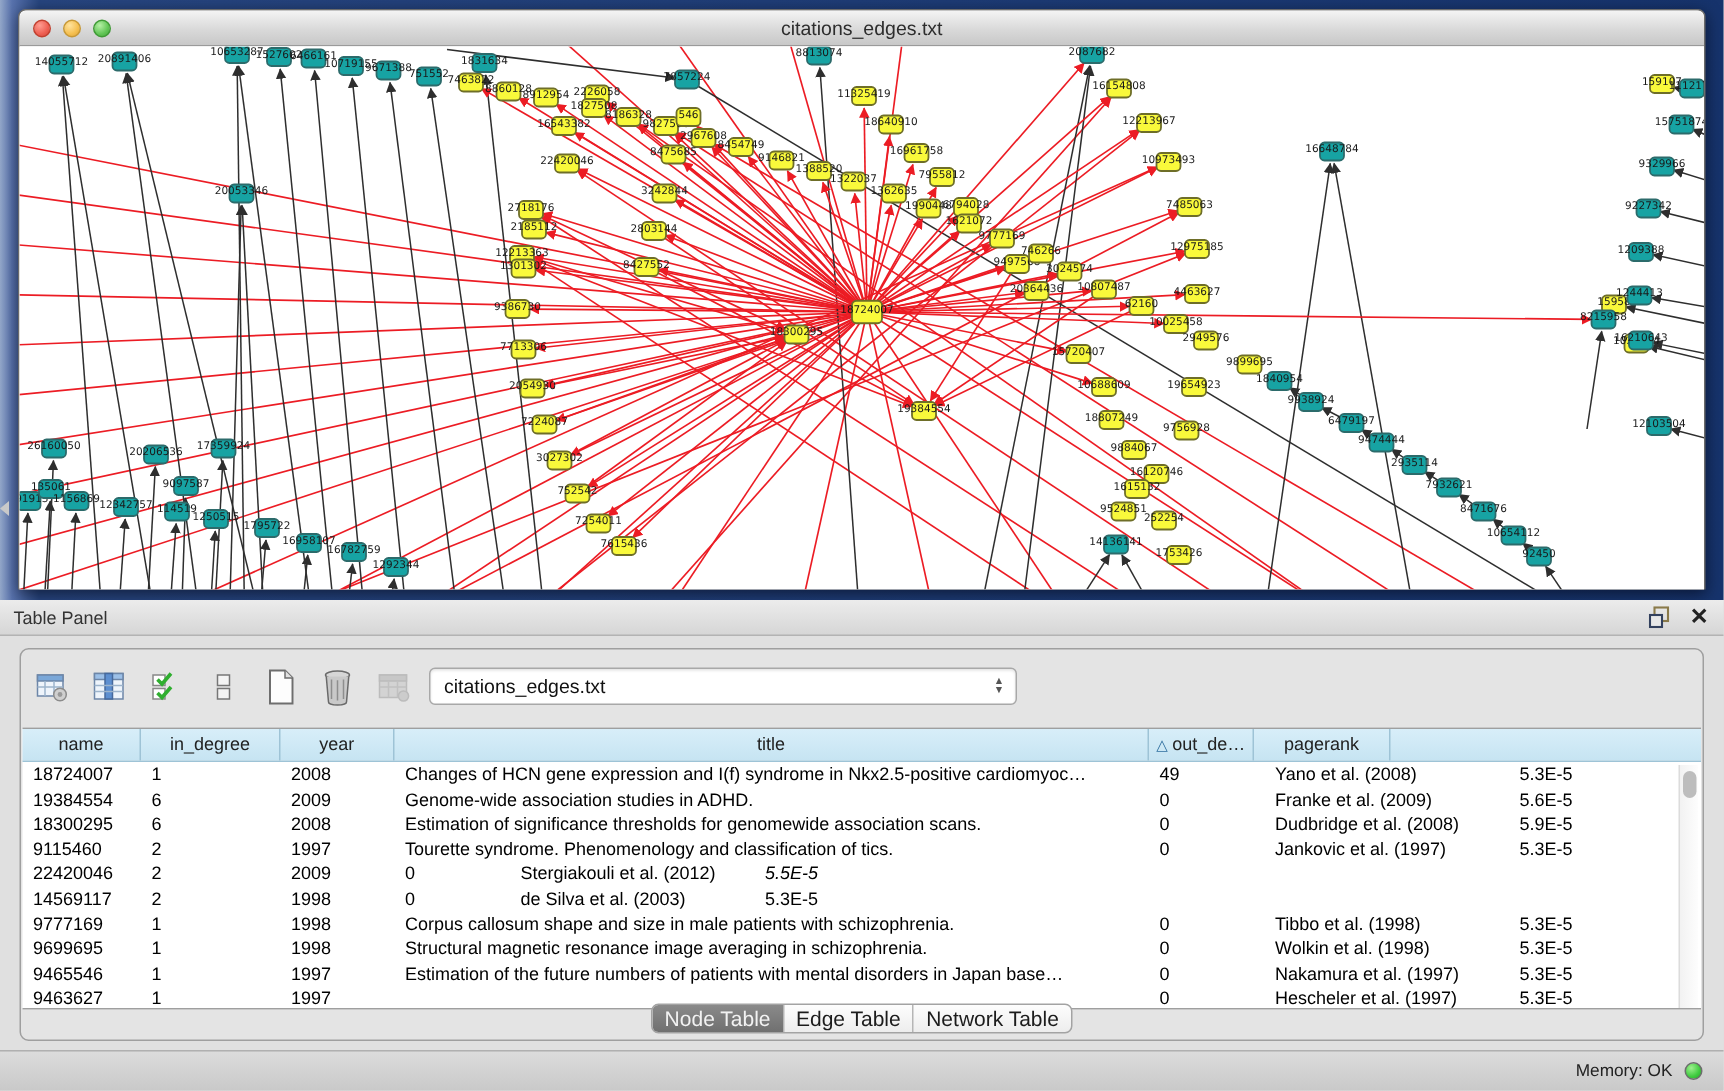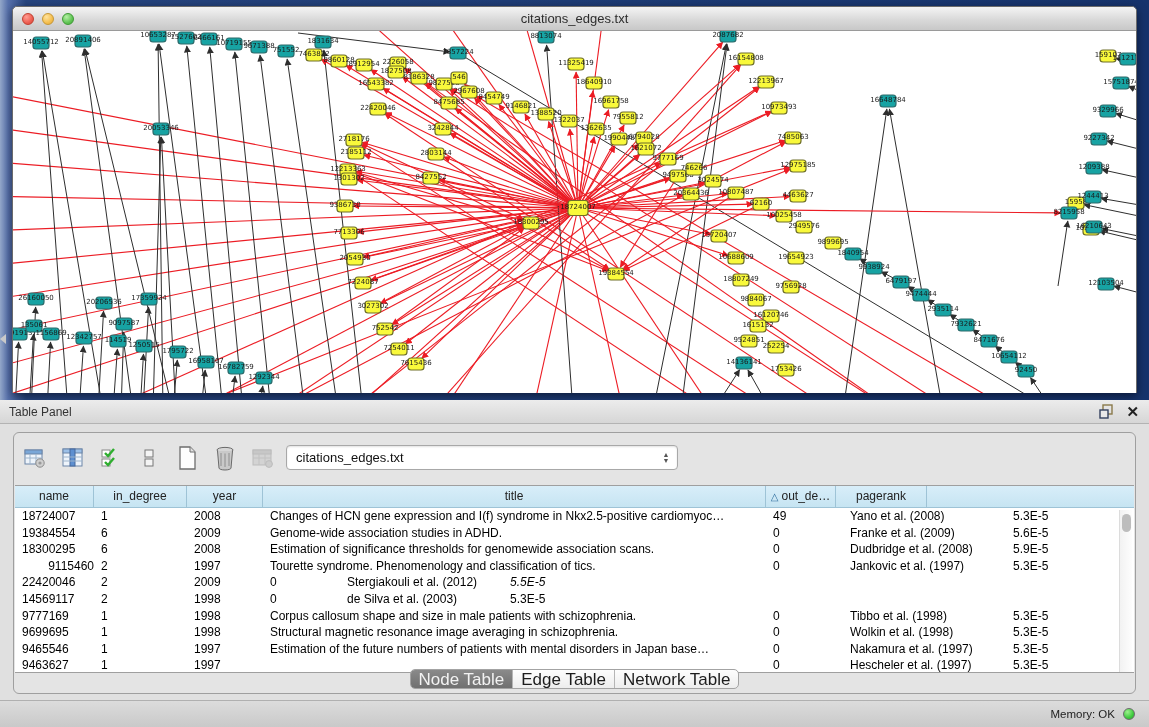--- a/index.html
+++ b/index.html
@@ -57,21 +57,21 @@
   .td { font-size:12px; color:#000; line-height:16.4px; padding-left:7px;
     overflow:hidden; white-space:nowrap; }
   .vscroll { position:absolute; right:2px; top:24px; width:13px; height:162px;
     background:linear-gradient(90deg,#f2f2f2,#fdfdfd); border-left:1px solid #dcdcdc; }
   .vscroll .thumb { position:absolute; left:2px; top:4px; width:9px; height:18px;
     background:#bdbdbd; border-radius:5px; }
 
   .tabs-row { position:absolute; left:0; bottom:4px; width:100%; display:flex; justify-content:center; }
   .seg { display:flex; border:1px solid #a3a3a3; border-radius:5px; overflow:hidden;
     background:linear-gradient(180deg,#fdfdfd,#ededed); height:20px; }
-  .seg .seg-btn { font-size:17px; color:#1c1c1c; line-height:19px; padding:0 8px;
+  .seg .seg-btn { font-size:14px; color:#1c1c1c; line-height:19px; padding:0 8px;
     border-right:1px solid #b5b5b5; }
   .seg .seg-btn:last-child { border-right:none; }
   .seg .selected { background:linear-gradient(180deg,#8a8a8a,#707070); color:#f2f2f2; }
 
   .statusbar { position:absolute; left:0; top:700px; width:1149px; height:27px;
     background:linear-gradient(180deg,#dcdcdc,#c9c9c9); border-top:1px solid #b0b0b0; }
   .mem { position:absolute; right:34px; top:7px; font-size:11.5px; color:#222; }
   .memdot { position:absolute; right:14px; top:7px; width:12px; height:12px; border-radius:50%;
     background:radial-gradient(circle at 35% 30%,#9ef08e,#3ecb3e 60%,#2da32d); border:1px solid #6d6d6d; }
 
@@ -855,21 +855,21 @@
           <div class="tr">
             <div class="td" style="width: 79px;">18300295</div>
             <div class="td" style="width: 93px;">6</div>
             <div class="td" style="width: 76px;">2008</div>
             <div class="td" style="width: 503px;">Estimation of significance thresholds for genomewide association scans.</div>
             <div class="td" style="width: 70px;">0</div>
             <div class="td" style="width: 170px; padding-left: 14px;">Dudbridge et al. (2008)</div>
             <div class="td" style="width: 91px;">5.9E-5</div>
           </div>
           <div class="tr">
-            <div class="td" style="width: 79px; text-align: right;">9115460</div>
+            <div class="td" style="width: 79px;">9115460</div>
             <div class="td" style="width: 93px;">2</div>
             <div class="td" style="width: 76px;">1997</div>
             <div class="td" style="width: 503px;">Tourette syndrome. Phenomenology and classification of tics.</div>
             <div class="td" style="width: 70px;">0</div>
             <div class="td" style="width: 170px; padding-left: 14px;">Jankovic et al. (1997)</div>
             <div class="td" style="width: 91px;">5.3E-5</div>
           </div>
           <div class="tr">
             <div class="td" style="width: 79px;">22420046</div>
             <div class="td" style="width: 93px;">2</div>

